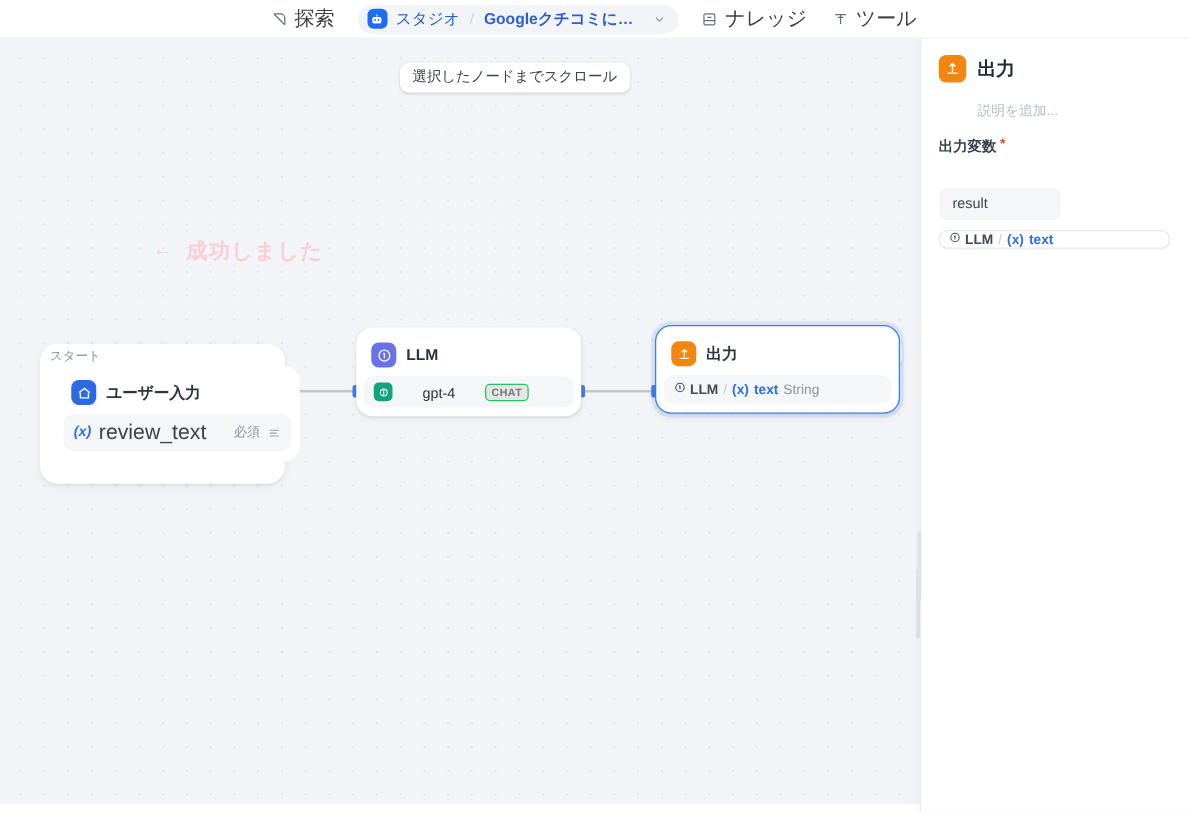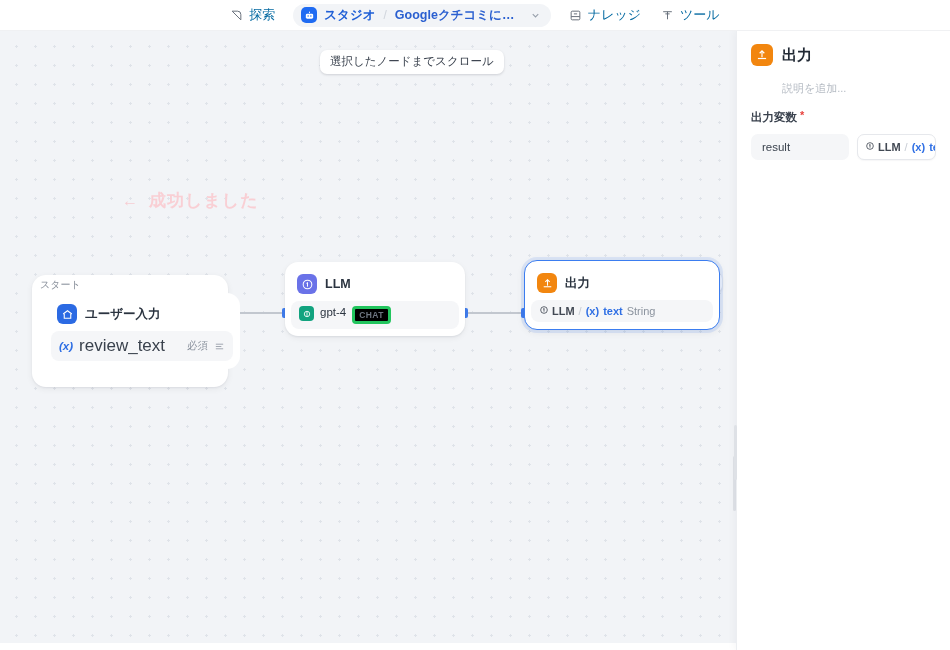--- a/index.html
+++ b/index.html
@@ -15,31 +15,31 @@
   .header {
     position: absolute; top: 0; left: 0; width: 950px; height: 31px;
     background: #ffffff;
     display: flex; align-items: center; justify-content: center;
     gap: 0px;
     border-bottom: 1px solid #f0f1f3;
     z-index: 40;
   }
   .hdr-item {
     display: flex; align-items: center; gap: 6px;
-    font-size: 13px; color: #0369a1; padding: 4px 10px;
+    font-size: 16px; color: #404040; padding: 4px 10px;
     border-radius: 8px; white-space: nowrap; cursor: pointer;
   }
   .hdr-item .gl { color: #676f7a; display:flex; align-items:center; }
   .studio-pill {
     display: flex; align-items: center; gap: 7px;
     background: #f2f4f7; border-radius: 14px;
     padding: 3px 10px 3px 8px; margin: 0 8px;
   }
   .studio-pill .label {
-    font-size: 12.5px; color: #1f5fd6; font-weight: 700; white-space: nowrap;
+    font-size: 12.5px; color: #1f5fd6; font-weight: 400; white-space: nowrap;
   }
   .studio-sep { color: #cfd4dc; font-size: 12px; margin: 0 1px; }
   .studio-name {
     font-size: 12.5px; color: #2a5fd0; font-weight: 600;
     max-width: 128px; overflow: hidden; text-overflow: ellipsis; white-space: nowrap;
   }
   .bot-badge {
     width: 16px; height: 16px; border-radius: 5px; background: #1f6bf2;
     display: flex; align-items: center; justify-content: center;
   }
@@ -132,30 +132,30 @@
     background: #ffffff; border-radius: 14px;
     box-shadow: 0 1px 2px rgba(16,24,40,.06), 0 2px 7px rgba(16,24,40,.06);
   }
   .start-inner {
     position: absolute; left: 12px; top: 18px; width: 196px;
     background: #ffffff; border-radius: 13px;
     padding: 5px 7px 8px;
   }
 
   .model-chip {
-    display: flex; align-items: flex-start; gap: 6px;
+    display: flex; align-items: flex-end; gap: 24px;
   }
   .model-ic {
     width: 15px; height: 15px; border-radius: 4px; background: #12a37f;
     display: flex; align-items: center; justify-content: center; flex: 0 0 auto;
   }
   .model-name { font-size: 11.5px; color: #2b3440; }
   .chat-badge {
-    font-size: 8.5px; color: #6e7681; background: #000000;
-    border: 3px solid #22c55e; border-radius: 4px;
+    font-size: 8.5px; color: #6e7681; background: #e5e5e5;
+    border: 1px solid #22c55e; border-radius: 4px;
     padding: 1px 4px; letter-spacing: .4px; font-weight: 600;
   }
 
   .node-selected {
     border: 1.6px solid #3b7df0;
     box-shadow: 0 0 0 3px rgba(59,125,240,.13), 0 2px 8px rgba(16,24,40,.08);
   }
 
   .out-ref-row {
     background: #f5f6f8; border-radius: 8px;
@@ -217,21 +217,21 @@
   .tab.active::after {
     content:""; position: absolute; left: 0; right: 0; bottom: -1px;
     height: 2px; background: #2f6fe4; border-radius: 2px;
   }
   .panel-section { padding: 14px 14px 0 14px; }
   .field-label {
     font-size: 11.5px; font-weight: 700; color: #39414d;
     display: flex; align-items: flex-start; gap: 3px;
   }
   .req-star { color: #e8413c; font-size: 11px; line-height: 1; }
-  .var-row { display: flex; gap: 8px; margin-top: 9px; }
+  .var-row { display: flex; gap: 8px; margin-top: 25px; flex-direction: column; }
   .var-input {
     width: 98px; height: 26px; background: #f5f6f8; border-radius: 7px;
     display: flex; align-items: center; padding: 0 10px;
     font-size: 11.5px; color: #3a424d;
     border: 1px solid transparent;
   }
   .var-ref {
     flex: 1; height: 26px; background: #ffffff; border: 1px solid #e6e8ec;
     border-radius: 7px; display: flex; align-items: center; gap: 4px;
     padding: 0 7px; overflow: hidden; white-space: nowrap;

